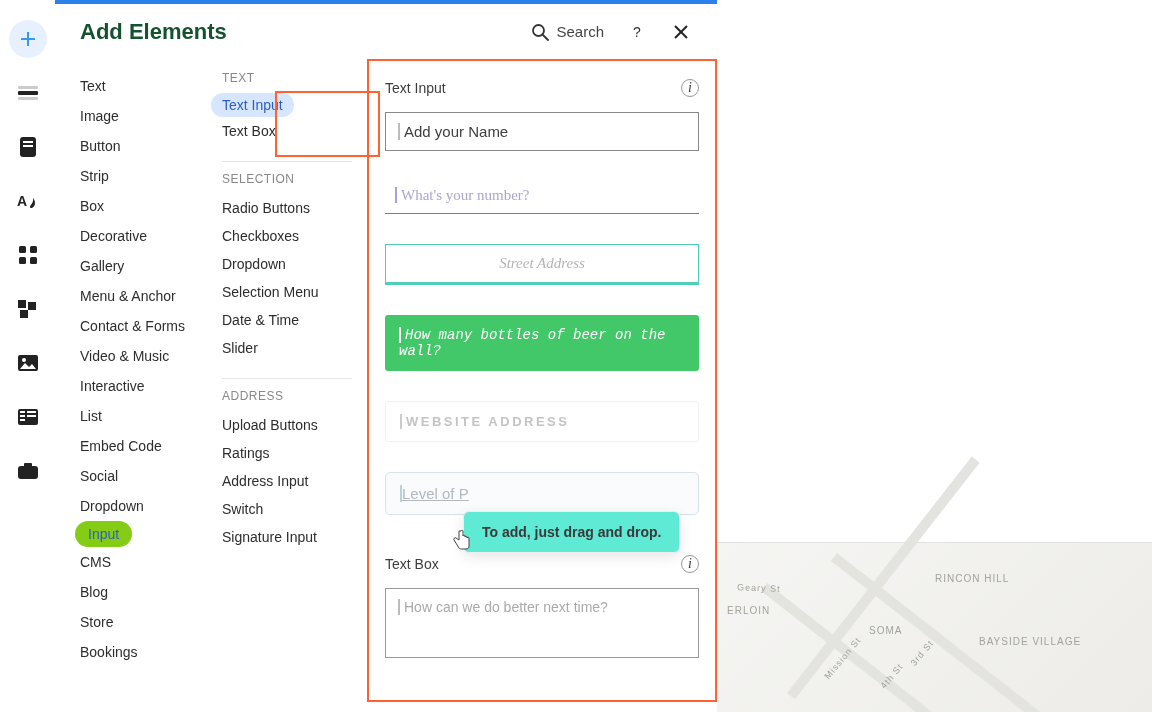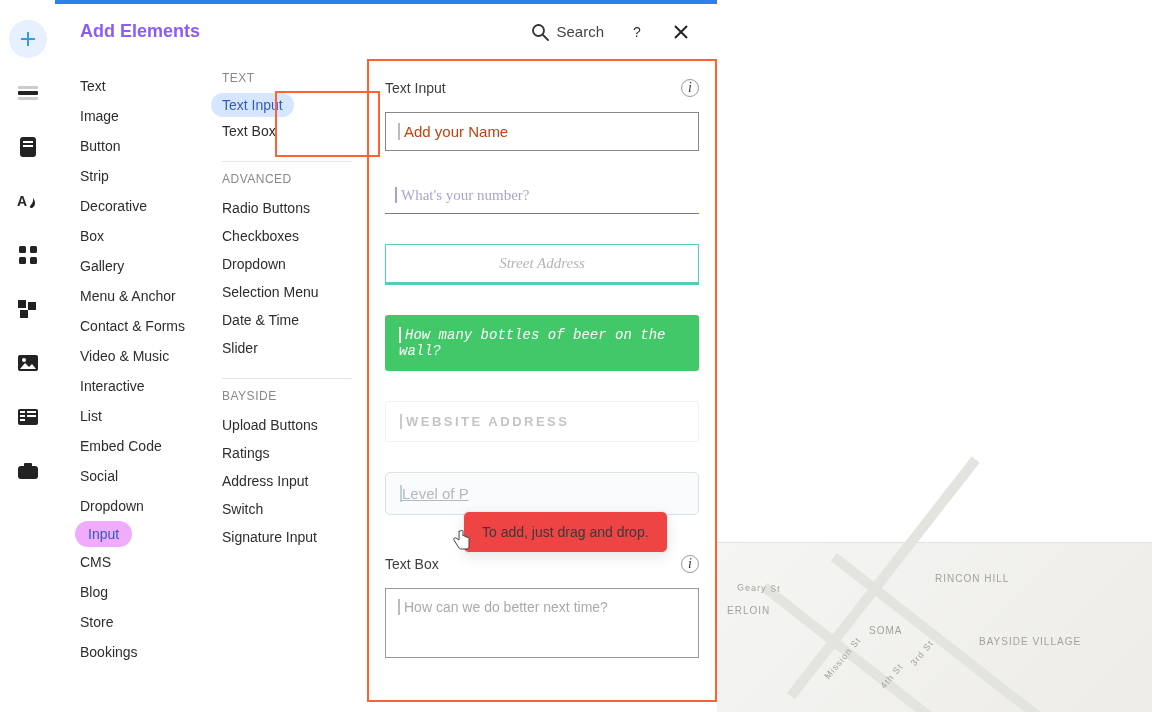--- a/index.html
+++ b/index.html
@@ -53,23 +53,23 @@
     background: #2b81ec;
   }
   .panel-header {
     display: flex;
     align-items: center;
     height: 55px;
     padding: 0 25px;
     position: relative;
   }
   .panel-header h1 {
-    font-size: 18px;
+    font-size: 22px;
     font-weight: 700;
-    color: #8b5cf6;
+    color: #14532d;
   }
   .panel-header .search {
     margin-left: auto;
     display: flex;
     align-items: center;
     color: #444;
     cursor: pointer;
   }
   .panel-header .search svg { margin-right: 7px; }
   .panel-header .search span { font-size: 15px; }
@@ -93,21 +93,21 @@
     padding: 12px 0px 12px 0;
   }
   .col-primary .item {
     padding: 7px 0 7px 25px;
     font-size: 14px;
     color: #2d2d2d;
     cursor: pointer;
   }
   .col-primary .item.active {
     display:inline-block;
-    background: #f0abfc;
+    background: #84cc16;
     border-radius: 16px;
     color:#315dbb;
     margin-left: 20px;
     padding: 5px 13px;
   }
 
   
   .col-secondary {
     width: 165px;
     padding: 12px 15px 12px 20px;
@@ -174,21 +174,21 @@
   }
 
   .input-sample {
     margin-bottom: 30px;
     cursor: grab;
   }
   .samp1 {
     border: 1px solid #888;
     padding: 10px 12px;
     font-size: 15px;
-    color:#c2410c;
+    color:#404040;
   }
   .samp1 .cursorbar { border-left: 2px solid #bbb; padding-left:4px; }
 
   .samp2 {
     border-bottom: 1px solid #7a6be0;
     padding: 6px 10px 9px;
     font-size: 15px;
     font-family: Georgia, serif;
     color:#a9a6cb;
   }
@@ -245,27 +245,28 @@
     color:#aaa;
     height: 70px;
   }
   .textbox1 .cursorbar{ border-left:2px solid #bbb; padding-left:4px;}
 
   
   .tooltip {
     position: absolute;
     left: 463px;
     top: 511px;
-    background: #ef4444;
+    background: #5eead4;
     border: 1px solid #eee;
     box-shadow: 0 4px 14px rgba(0,0,0,0.1);
     border-radius: 6px;
     padding: 12px 18px;
     font-size: 14px;
     color:#3a3a3a;
+    font-weight:bold;
   }
   .cursor-hand {
     position: absolute;
     left: 453px;
     top: 530px;
     font-size: 17px;
     pointer-events:none;
   }
 
   
@@ -385,22 +386,22 @@
     </div>
   </div>
 
   <div class="panel-body">
 
     <div class="col-primary">
       <div class="item">Text</div>
       <div class="item">Image</div>
       <div class="item">Button</div>
       <div class="item">Strip</div>
+      <div class="item">Box</div>
       <div class="item">Decorative</div>
-      <div class="item">Box</div>
       <div class="item">Gallery</div>
       <div class="item">Menu &amp; Anchor</div>
       <div class="item">Contact &amp; Forms</div>
       <div class="item">Video &amp; Music</div>
       <div class="item">Interactive</div>
       <div class="item">List</div>
       <div class="item">Embed Code</div>
       <div class="item">Social</div>
       <div class="item">Dropdown</div>
       <div class="item active">Input</div>
@@ -408,29 +409,29 @@
       <div class="item">Blog</div>
       <div class="item">Store</div>
       <div class="item">Bookings</div>
     </div>
 
     <div class="col-secondary">
       <div class="grp-label first">TEXT</div>
       <div class="sitem active">Text Input</div>
       <div class="sitem">Text Box</div>
       <hr>
-      <div class="grp-label">ADVANCED</div>
+      <div class="grp-label">SELECTION</div>
       <div class="sitem">Radio Buttons</div>
       <div class="sitem">Checkboxes</div>
       <div class="sitem">Dropdown</div>
       <div class="sitem">Selection Menu</div>
       <div class="sitem">Date &amp; Time</div>
       <div class="sitem">Slider</div>
       <hr>
-      <div class="grp-label">BAYSIDE</div>
+      <div class="grp-label">ADDRESS</div>
       <div class="sitem">Upload Buttons</div>
       <div class="sitem">Ratings</div>
       <div class="sitem">Address Input</div>
       <div class="sitem">Switch</div>
       <div class="sitem">Signature Input</div>
     </div>
 
     <div class="col-preview">
       <div class="section-title">
         <span>Text Input</span>

